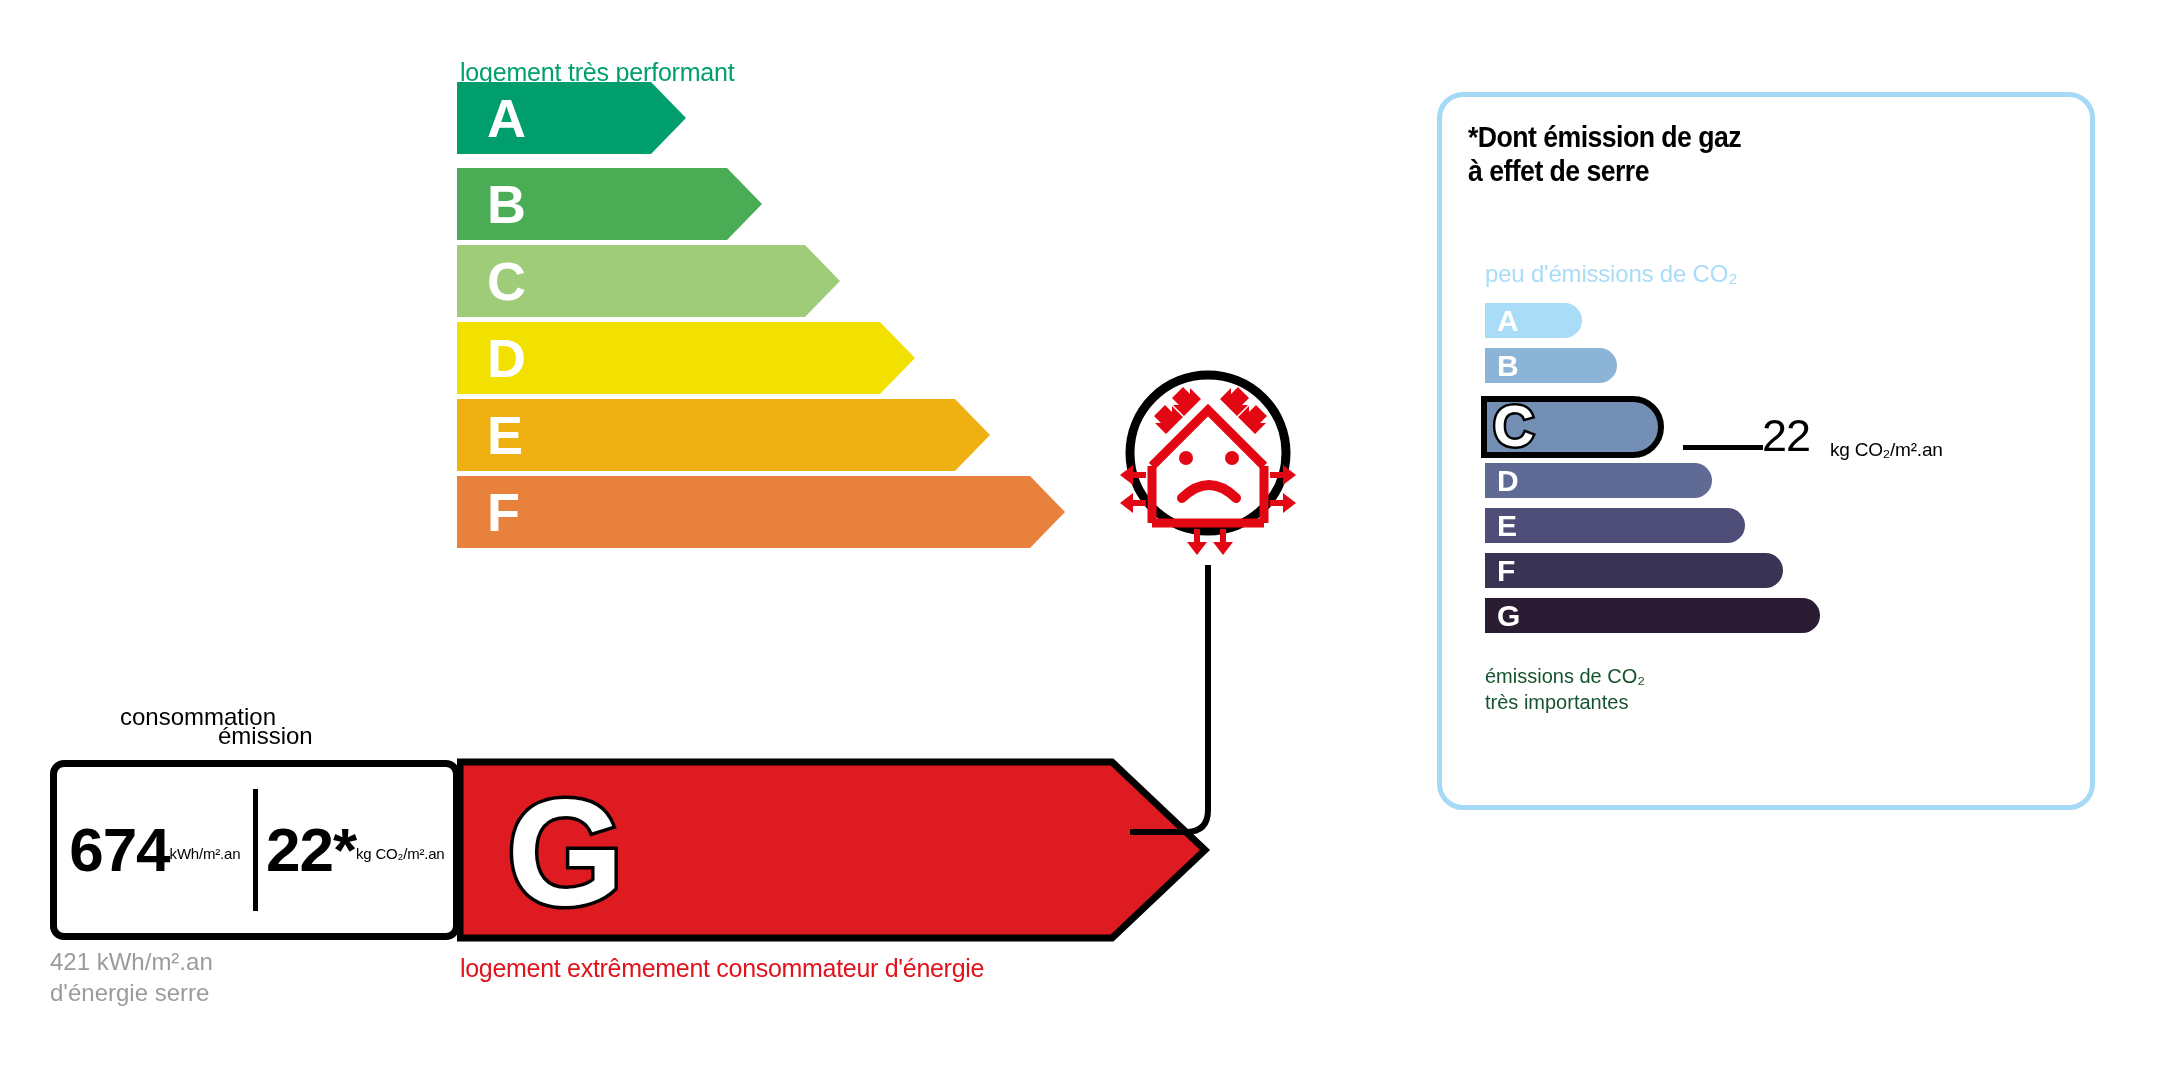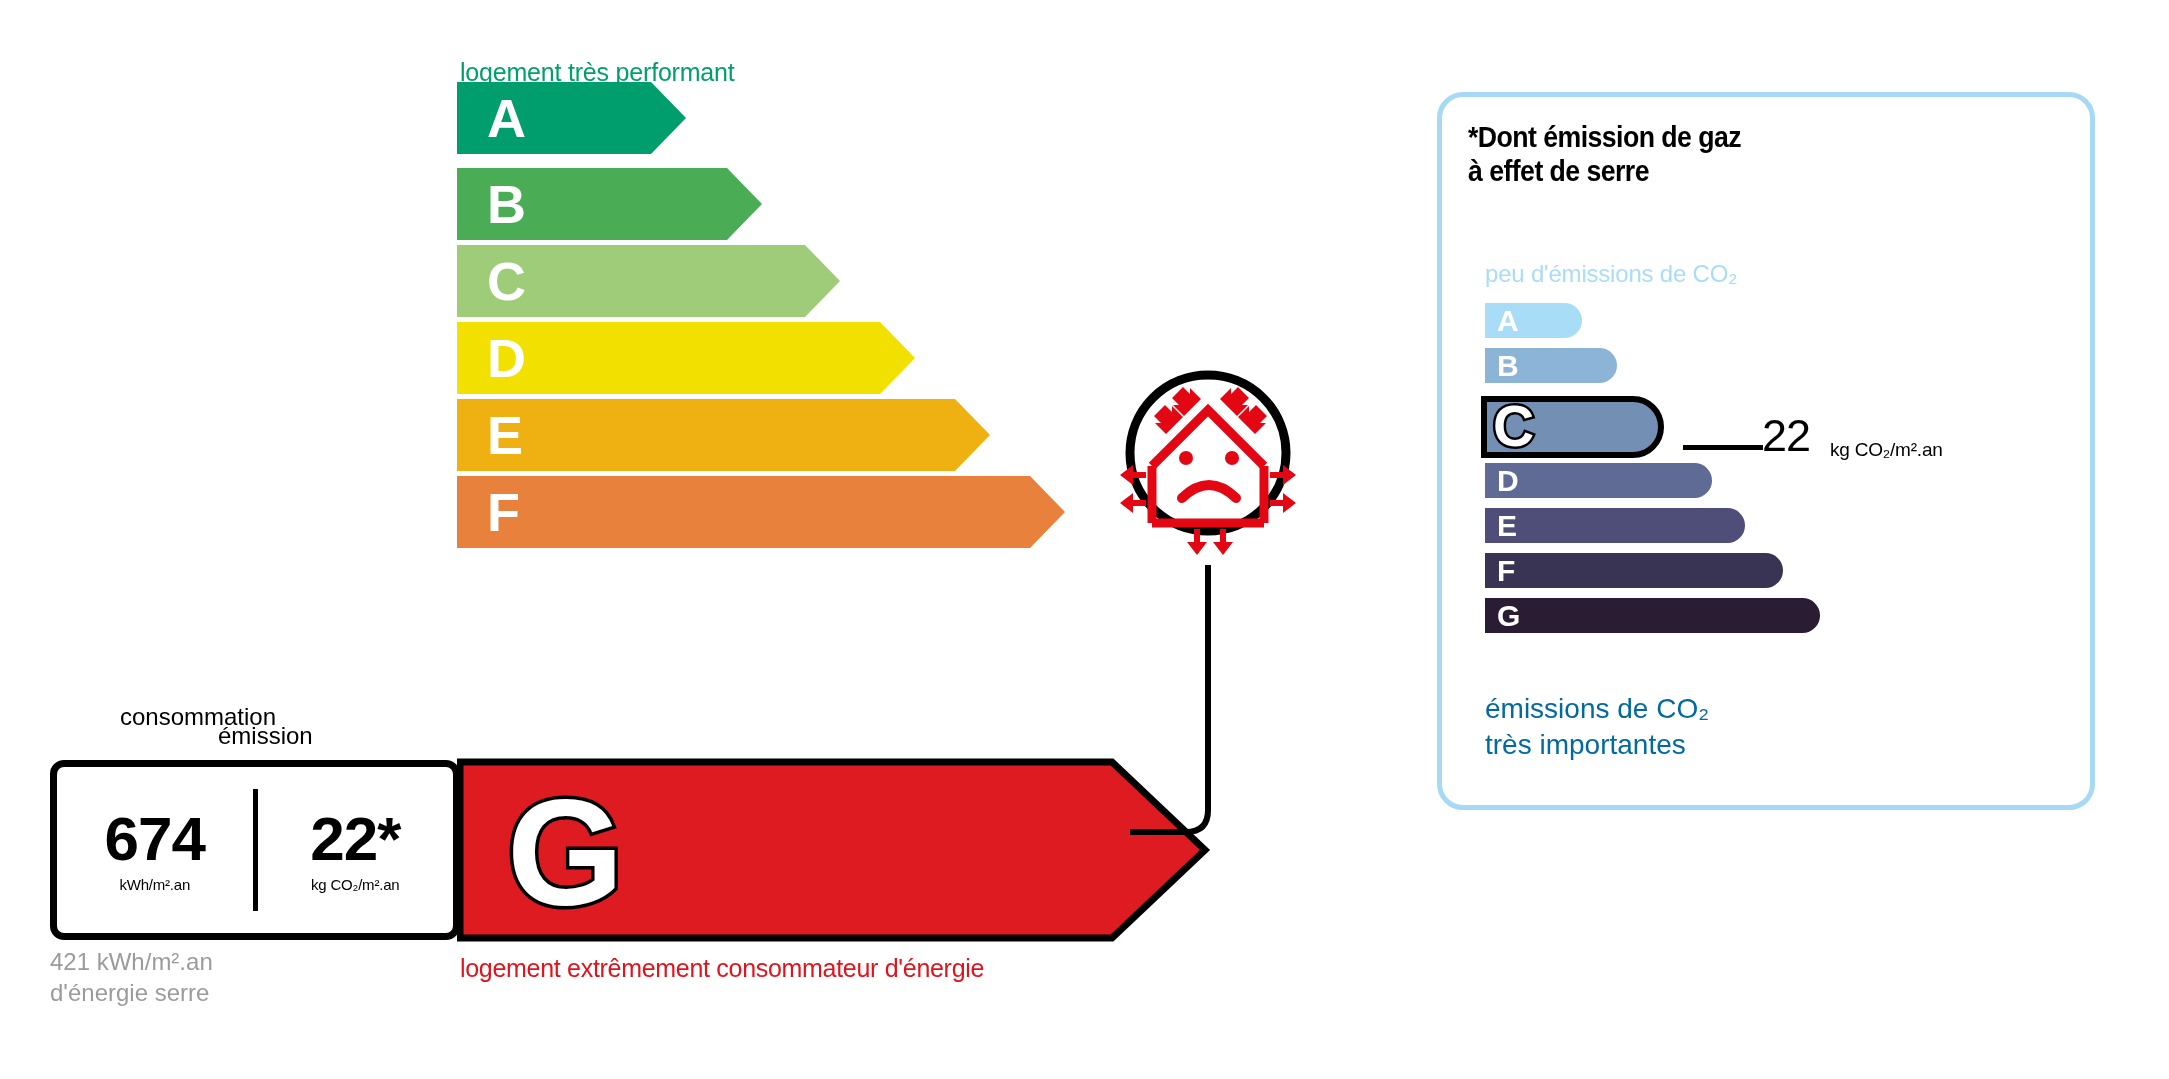--- a/index.html
+++ b/index.html
@@ -29,21 +29,21 @@
   #g-caption{
     left:460px;top:954px;font-size:25px;color:#e1131d;white-space:nowrap;letter-spacing:-.3px;
   }
 
   
   #value-box{
     position:absolute;left:50px;top:760px;width:410px;height:180px;
     border:7px solid #000;border-radius:14px;background:#fff;box-sizing:border-box;
     display:flex;align-items:stretch;z-index:5;
   }
-  .val-cell{flex:1;display:flex;flex-direction:column;align-items:center;justify-content:center;}
+  .val-cell{flex:1;display:flex;flex-direction:row;align-items:center;justify-content:center;}
   .val-sep{width:5px;background:#000;margin:22px 0;}
   .val-num{font-size:62px;font-weight:bold;line-height:1;color:#000;letter-spacing:-1px;}
   .val-unit{font-size:15px;color:#000;margin-top:6px;letter-spacing:-.2px;}
 
   #label-consommation{left:48px;top:703px;width:300px;text-align:center;font-size:24px;color:#000;}
   #label-energie-primaire{left:48px;top:731px;width:300px;text-align:center;font-size:24px;color:#9b9b9b;margin-top:32px;}
   #label-emissions{left:218px;top:722px;font-size:24px;color:#000;}
   #footnote{left:50px;top:947px;font-size:24px;color:#9b9b9b;line-height:1.28;}
 
   
@@ -60,21 +60,21 @@
     font-family:"Liberation Sans Narrow","Liberation Sans",sans-serif;
     transform:scaleX(.92);transform-origin:left top;
   }
   #co2-top-label{position:absolute;left:1485px;top:260px;font-size:24px;color:#a9dcf7;letter-spacing:-.2px;}
   .co2-row{position:absolute;height:35px;}
   .co2-bar{
     position:absolute;left:0;top:0;height:100%;border-radius:0 18px 18px 0;
     display:flex;align-items:center;
   }
   .co2-letter{color:#fff;font-weight:bold;font-size:30px;line-height:1;margin-left:12px;}
-  #co2-bottom-label{position:absolute;left:1485px;top:691px;font-size:28px;color:#0369a1;line-height:1.28;}
+  #co2-bottom-label{position:absolute;left:1485px;top:664px;font-size:20px;color:#14532d;line-height:1.28;}
 
   #co2-selected-wrap{position:absolute;left:1481px;top:396px;height:62px;}
   #co2-value-num{position:absolute;left:1762px;top:410px;font-size:45px;font-weight:normal;color:#000;letter-spacing:-1px;}
   #co2-value-unit{position:absolute;left:1830px;top:439px;font-size:19px;color:#000;letter-spacing:-.2px;}
   #co2-leader{position:absolute;left:1683px;top:445px;width:80px;height:5px;background:#000;}
 </style>
 </head>
 <body>
 
 <div class="abs" id="energy-top-label">logement très performant</div>

